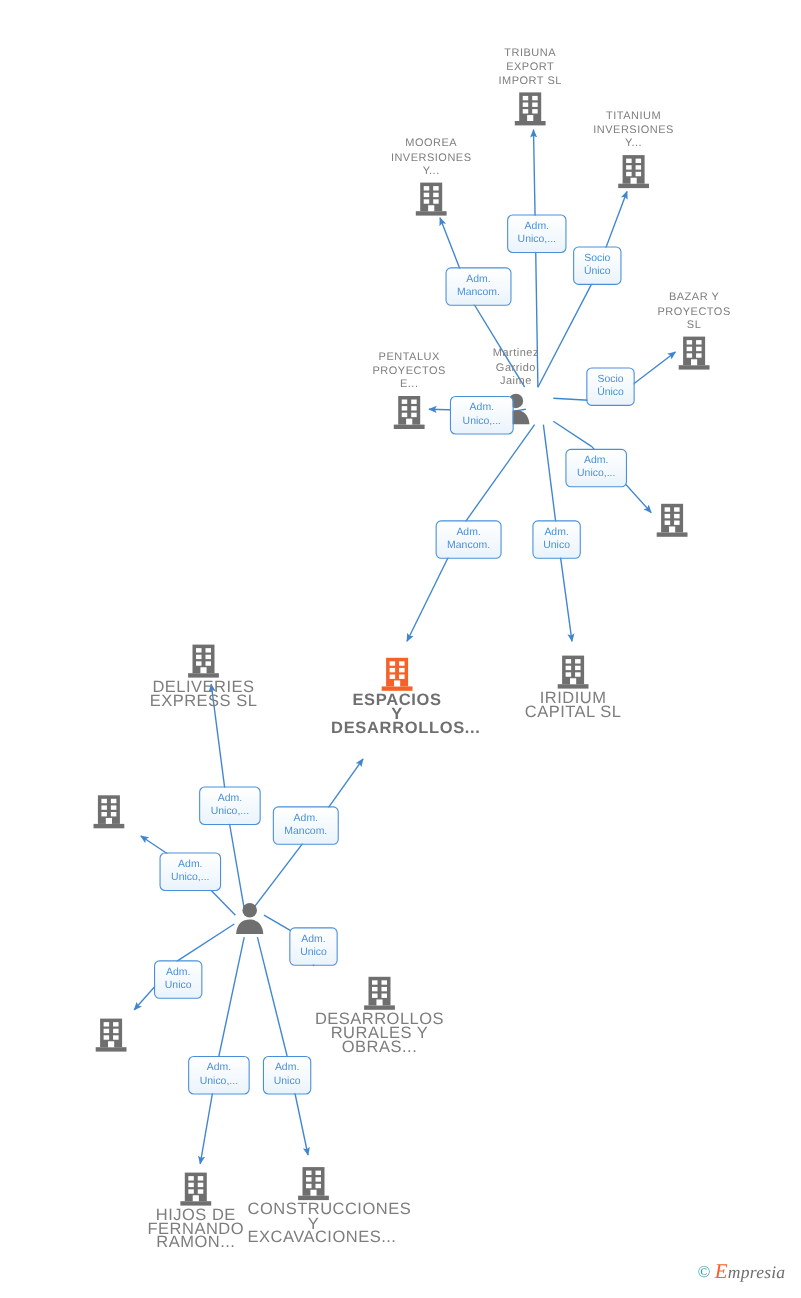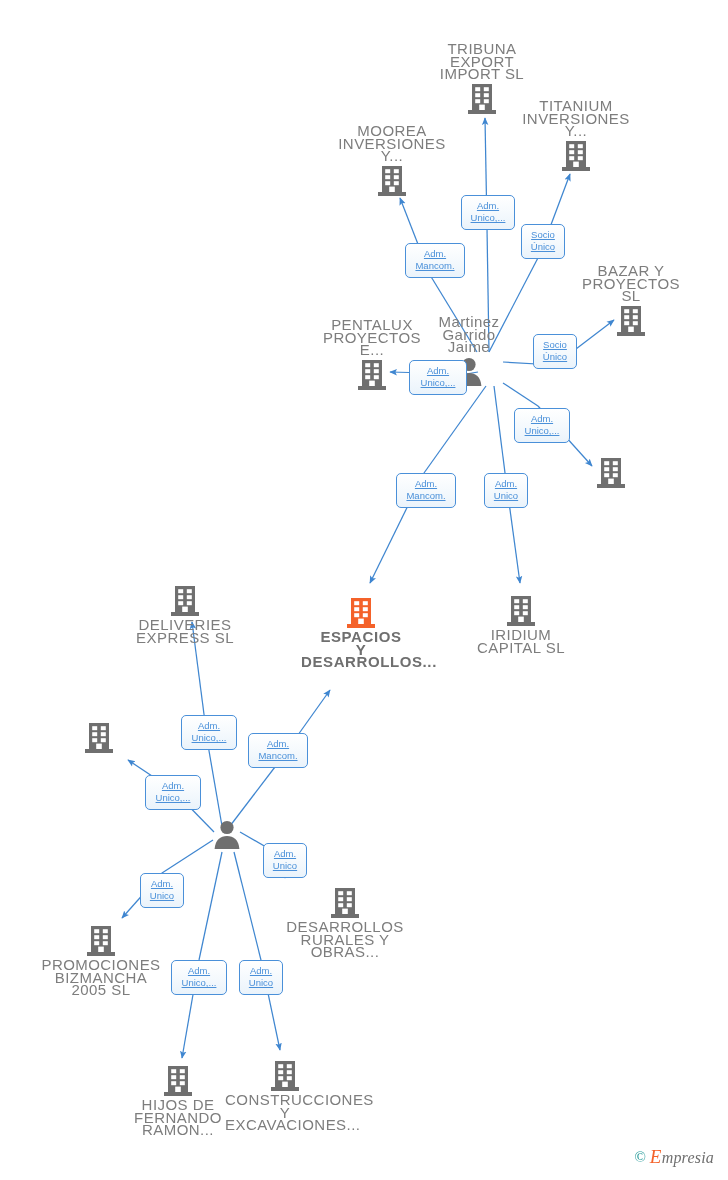--- a/index.html
+++ b/index.html
@@ -56,42 +56,41 @@
     color: #6f6f6f;
   }
   .node.highlight .cap {
     color: #6f6f6f;
     font-weight: bold;
     letter-spacing: 0.6px;
   }
   .node.above .cap-top {
     display: block;
     margin-bottom: 2px;
-    font-size: 15px;
+    font-size: 10px;
     line-height: 12.5px;
     letter-spacing: 0.45px;
     color: #7d7d7d;
   }
 
   
   .chip {
     position: absolute;
     z-index: 5;
     box-sizing: border-box;
     border: 1.3px solid #4a90d9;
     border-radius: 5px;
     background: linear-gradient(180deg, #ffffff 0%, #f4f9fd 55%, #eaf3fb 100%);
     color: #4a90d9;
     font-size: 9.5px;
     line-height: 12px;
     font-family: "Liberation Sans", sans-serif;
     text-align: center;
     padding: 4px 5px 5px 5px;
     white-space: nowrap;
-    text-decoration: underline;
   }
   .chip span { display: block; }
 
   
   #watermark {
     position: absolute;
     right: 14px;
     bottom: 12px;
     z-index: 8;
     display: flex;
@@ -318,21 +317,20 @@
             <rect x="5" y="1" width="20" height="26" fill="#6f6f6f"></rect>
             <rect x="1" y="27" width="28" height="4" fill="#6f6f6f"></rect>
             <rect x="8.2" y="4.2" width="5" height="4" fill="#ffffff"></rect>
             <rect x="16.8" y="4.2" width="5" height="4" fill="#ffffff"></rect>
             <rect x="8.2" y="10.2" width="5" height="4" fill="#ffffff"></rect>
             <rect x="16.8" y="10.2" width="5" height="4" fill="#ffffff"></rect>
             <rect x="8.2" y="16.2" width="5" height="4" fill="#ffffff"></rect>
             <rect x="16.8" y="16.2" width="5" height="4" fill="#ffffff"></rect>
             <rect x="12.2" y="21.6" width="5.6" height="5.4" fill="#ffffff"></rect>
           </svg></span>
-        <span class="cap">PROMOCIONES<br>BIZMANCHA<br>2005 SL</span>
       </div>
       <div class="node" style="left: 178px; top: 1065px;">
         <span class="glyph"><svg width="30" height="32" viewBox="0 0 30 32">
             <rect x="5" y="1" width="20" height="26" fill="#6f6f6f"></rect>
             <rect x="1" y="27" width="28" height="4" fill="#6f6f6f"></rect>
             <rect x="8.2" y="4.2" width="5" height="4" fill="#ffffff"></rect>
             <rect x="16.8" y="4.2" width="5" height="4" fill="#ffffff"></rect>
             <rect x="8.2" y="10.2" width="5" height="4" fill="#ffffff"></rect>
             <rect x="16.8" y="10.2" width="5" height="4" fill="#ffffff"></rect>
             <rect x="8.2" y="16.2" width="5" height="4" fill="#ffffff"></rect>

